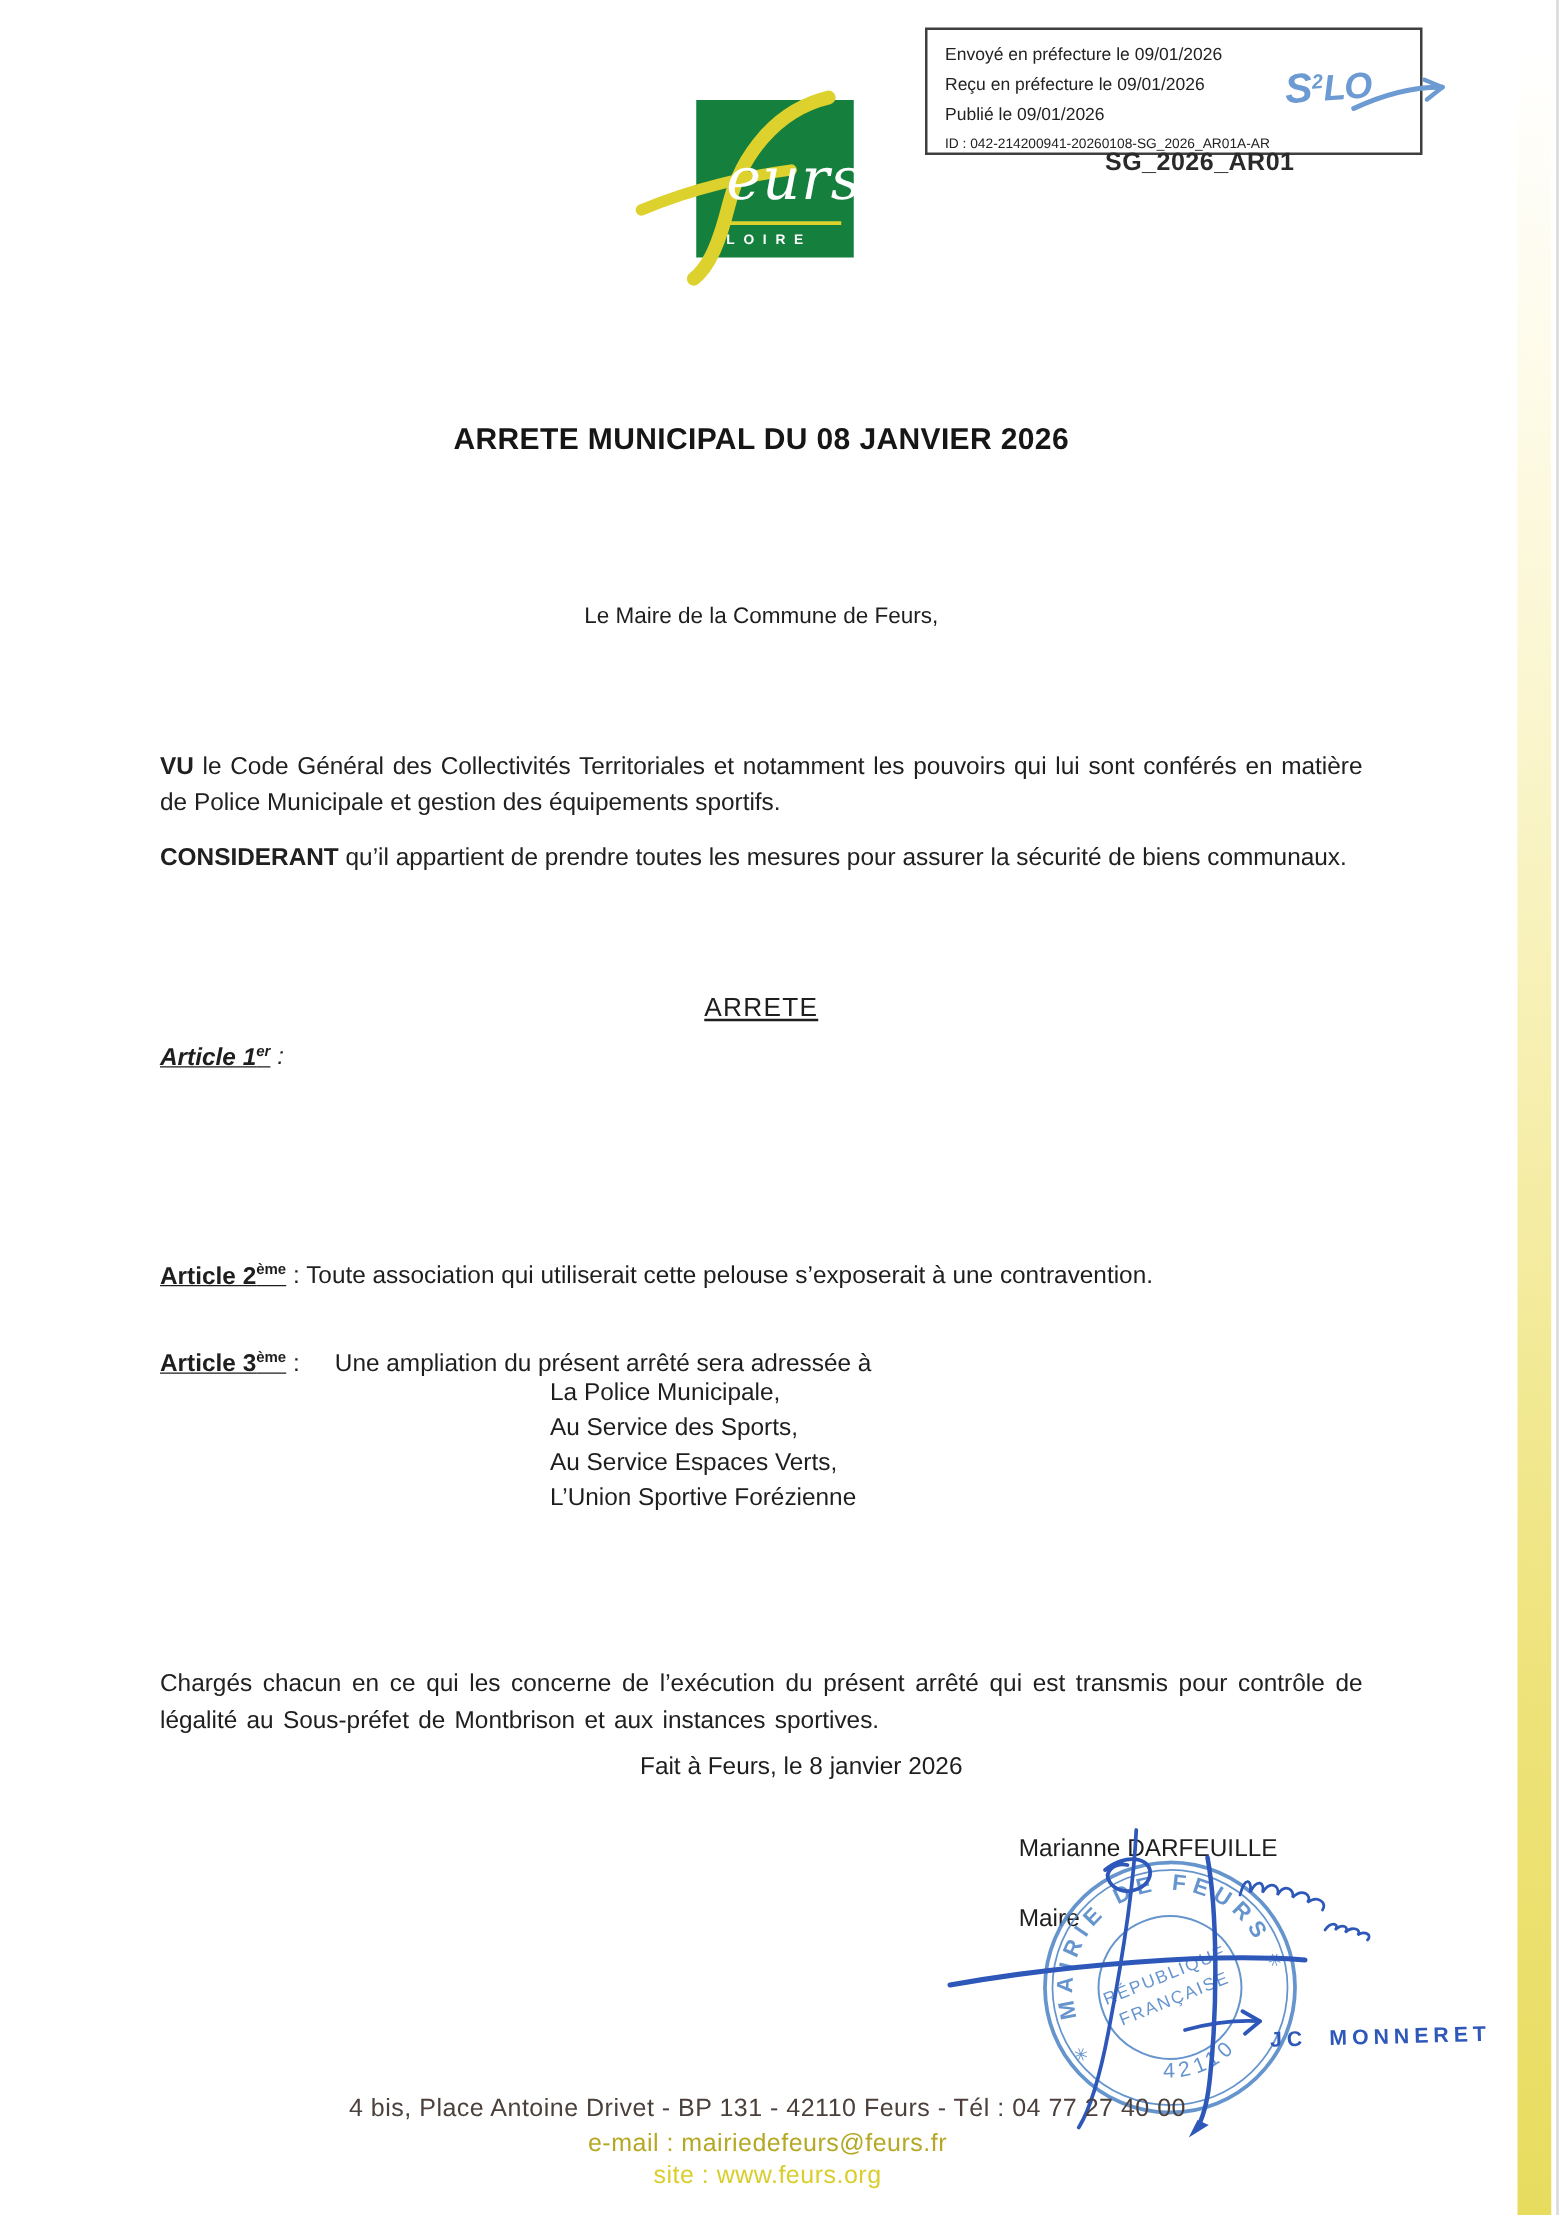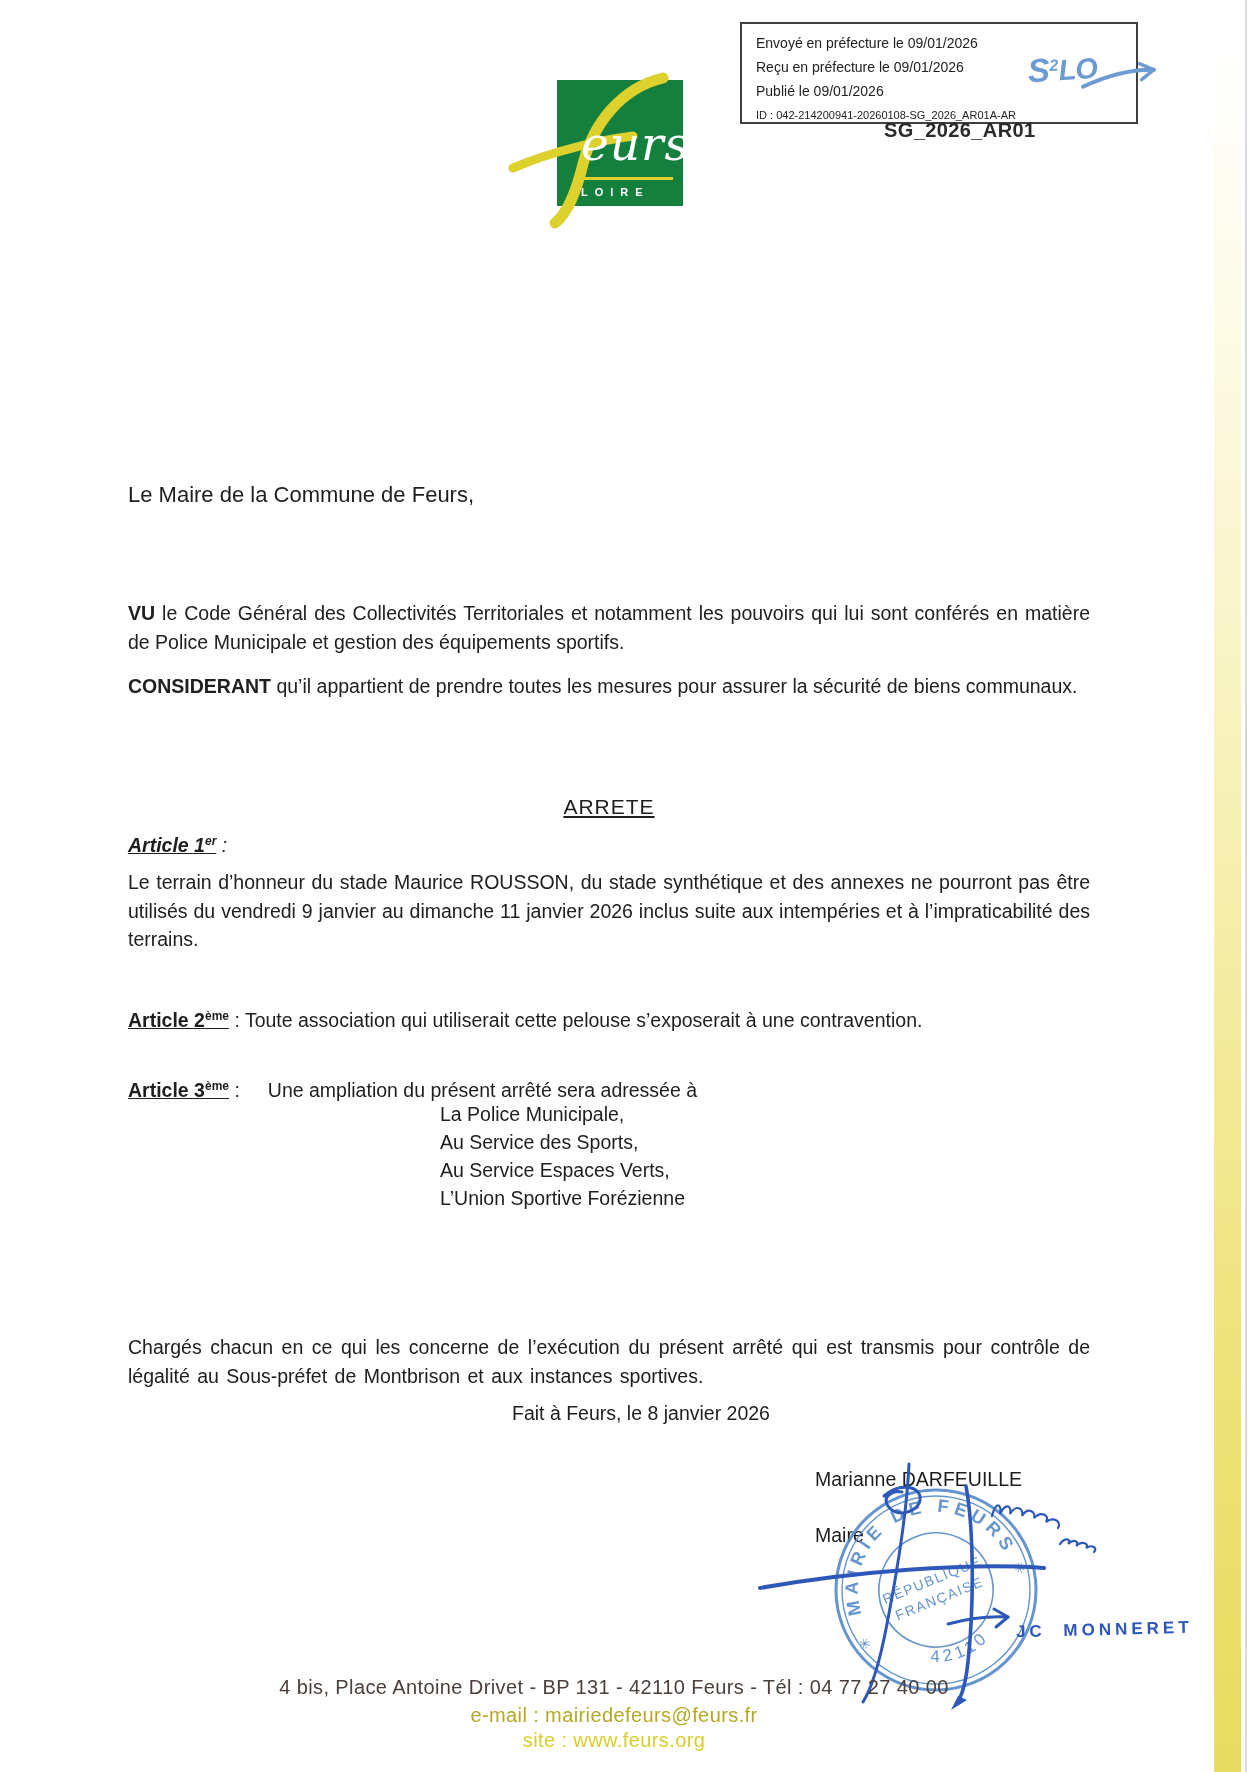--- a/index.html
+++ b/index.html
@@ -43,21 +43,21 @@
     position:absolute; left:24px; top:106px; font-size:11px; color:#ffffff;
     letter-spacing:7px; font-weight:bold;
   }
   .logo-f { position:absolute; left:-52px; top:-12px; }
 
   
   .doc-title {
     left:128px; top:338px; width:962px; text-align:center;
     font-size:24px; font-weight:bold; letter-spacing:.3px; color:#161616;
   }
-  .salutation { left:128px; top:482px; width:962px; text-align:left; font-size:22px; }
+  .salutation { left:128px; top:482px; width:962px; text-align:center; font-size:18px; }
   .para {
     left:128px; width:962px; font-size:19.5px; line-height:28.5px;
     text-align:justify; color:#202020;
   }
   .b { font-weight:bold; }
   .arrete-heading { left:128px; top:795px; width:962px; text-align:center; }
   .arrete-heading span {
     font-size:21px; font-weight:normal; text-decoration:underline; letter-spacing:1px;
   }
   .art-label { font-weight:bold; text-decoration:underline; }
@@ -114,38 +114,38 @@
   <div class="abs logo-box">
     <svg class="logo-f" width="180" height="165" viewBox="0 0 180 165">
       <path d="M158,10 C116,20 88,56 78,96 C71,124 63,145 50,155" stroke="#ddd12e" stroke-width="11" fill="none" stroke-linecap="round"></path>
       <path d="M8,100 C50,82 98,72 128,68" stroke="#ddd12e" stroke-width="9" fill="none" stroke-linecap="round"></path>
     </svg>
     <span class="logo-eurs">eurs</span>
     <div class="logo-underline"></div>
     <span class="logo-loire">LOIRE</span>
   </div>
 
+  <div class="abs doc-title">ARRETE MUNICIPAL DU 08 JANVIER 2026</div>
   <div class="abs salutation">Le Maire de la Commune de Feurs,</div>
 
   <div class="abs para" style="top:599px;">
     <span class="b">VU</span><span> le Code Général des Collectivités Territoriales et notamment les pouvoirs qui lui sont conférés en matière de Police Municipale et gestion des équipements sportifs.</span>
   </div>
 
   <div class="abs para" style="top:672px;">
     <span class="b">CONSIDERANT</span><span> qu’il appartient de prendre toutes les mesures pour assurer la sécurité de biens communaux.</span>
   </div>
 
   <div class="abs arrete-heading">
     <span>ARRETE</span>
   </div>
 
   <div class="abs art-row" style="top:826px;font-style:italic;">
     <span class="art-label"><span>Article 1</span><sup>er</sup></span><span> :</span>
   </div>
-  <div class="abs para" style="top:868px;">Le terrain d’honneur du stade Maurice ROUSSON, du stade synthétique et des annexes ne pourront pas être utilisés du vendredi 9 janvier au dimanche 11 janvier 2026 inclus suite aux intempéries et à l’impraticabilité des terrains.</div>
 
   <div class="abs art-row" style="top:1001px;">
     <span class="art-label"><span>Article 2</span><sup>ème</sup></span><span> :</span>
     <span>Toute association qui utiliserait cette pelouse s’exposerait à une contravention.</span>
   </div>
 
   <div class="abs art-row" style="top:1071px;">
     <span class="art-label"><span>Article 3</span><sup>ème</sup></span><span> :</span><span class="amp-gap"></span><span>Une ampliation du présent arrêté sera adressée à</span>
   </div>
   <div class="abs amp-list" style="top:1100px;">

